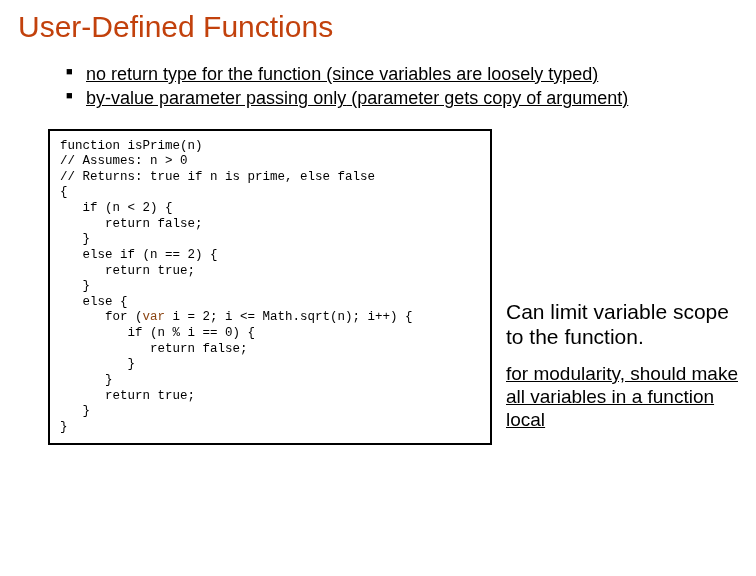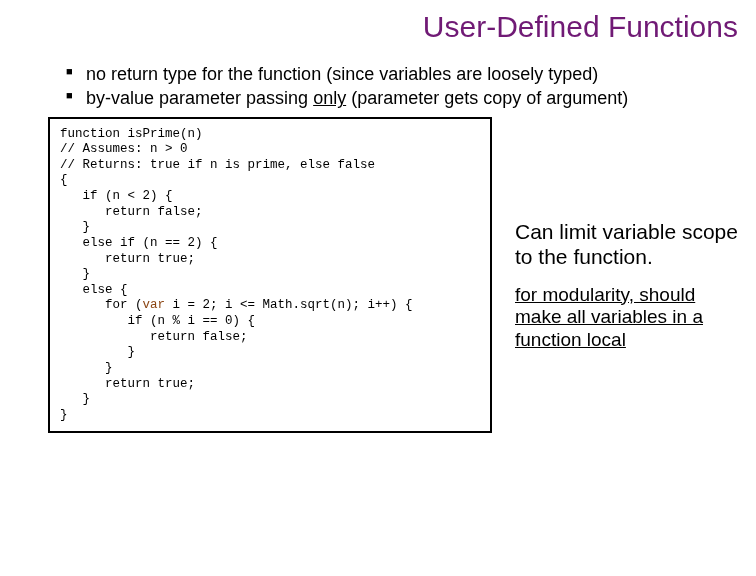--- a/index.html
+++ b/index.html
@@ -9,62 +9,63 @@
     height: 576px;
     font-family: Arial, Helvetica, sans-serif;
     background: #fff;
     color: #000;
     box-sizing: border-box;
   }
   .slide {
     padding: 10px 18px 18px 18px;
   }
   .title {
-    text-align: right;
+    text-align: left;
     font-size: 30px;
-    color: #701a75;
+    color: #c2410c;
     margin: 0 0 18px 0;
     font-weight: normal;
   }
   .top-bullet {
     font-size: 21px;
     margin: 0 0 6px 0;
     padding-left: 24px;
     position: relative;
   }
   .top-bullet::before {
     content: "•";
     position: absolute;
     left: 4px;
     top: 0;
     font-size: 21px;
   }
   .sub-list {
     list-style: none;
     padding: 0 0 0 48px;
-    margin: 4px 0 6px 0;
+    margin: 4px 0 18px 0;
+    text-decoration: underline;
   }
   .sub-list li {
     font-size: 18px;
     line-height: 1.35;
     position: relative;
     padding-left: 20px;
   }
   .sub-list li::before {
     content: "■";
     position: absolute;
     left: 0;
     top: 2px;
     font-size: 11px;
   }
   .u { text-decoration: underline; }
   .columns {
     display: flex;
-    gap: 23px;
-    align-items: center;
+    gap: 14px;
+    align-items: flex-end;
     padding-left: 30px;
   }
   .code-box {
     border: 2px solid #000;
     padding: 8px 10px;
     font-family: "Courier New", Courier, monospace;
     font-size: 12.5px;
     line-height: 1.25;
     white-space: pre;
     width: 420px;

